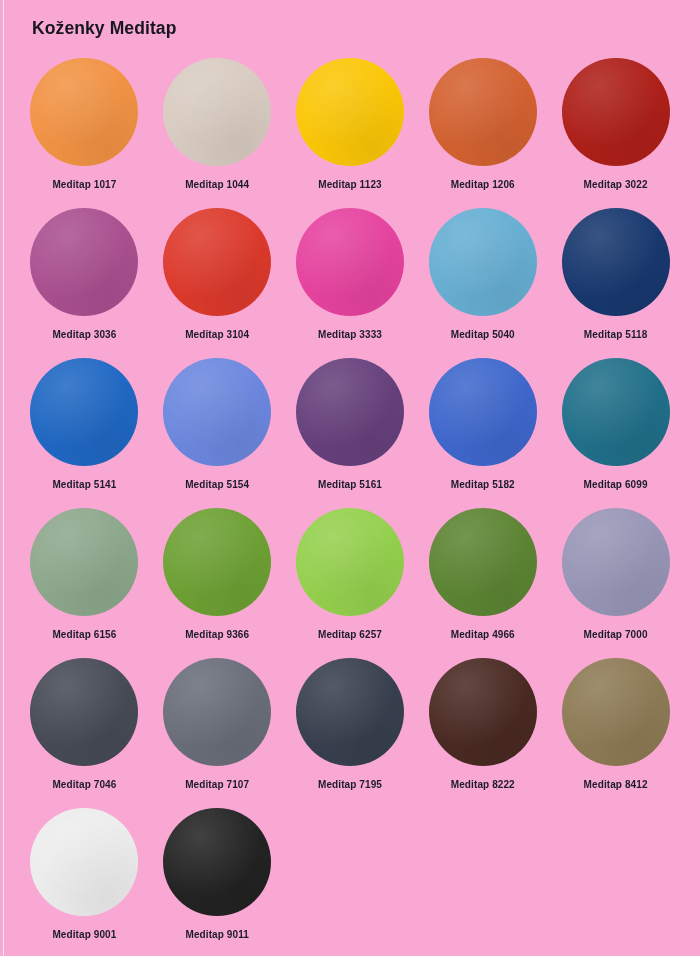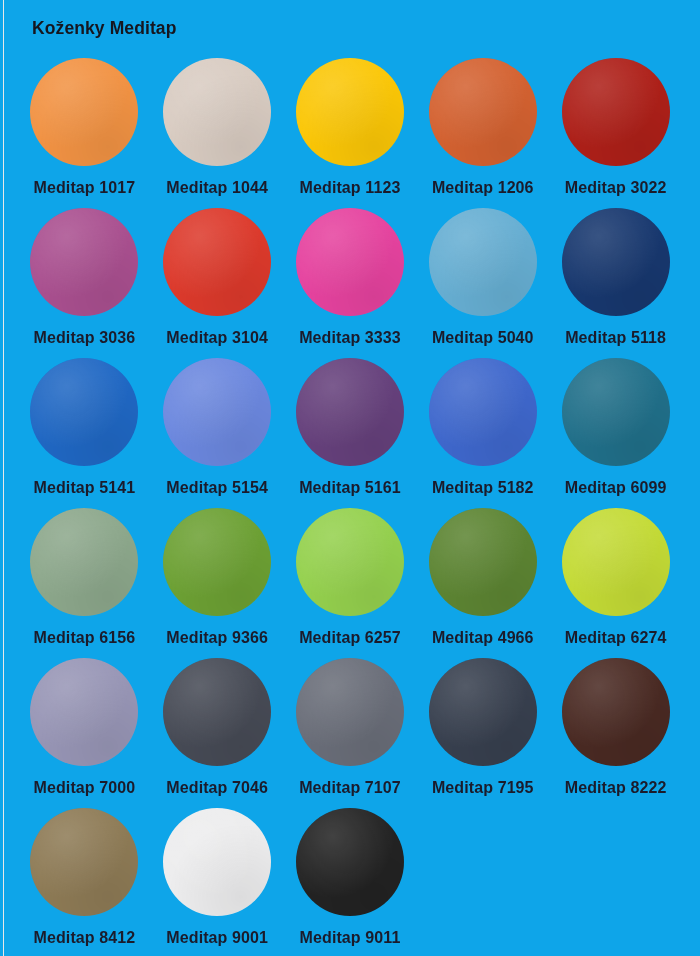--- a/index.html
+++ b/index.html
@@ -12,21 +12,21 @@
     height: 956px;
     font-family: "Liberation Sans", sans-serif;
     color: #1b1b2b;
     overflow: hidden;
     position: relative;
   }
   .page {
     width: 700px;
     height: 956px;
     box-sizing: border-box;
-    background: #0ea5e9;
+    background: #f9a8d4;
     position: relative;
   }
   
   .page-edge-rule {
     position: absolute;
     left: 3px;
     top: 0;
     width: 1px;
     height: 956px;
     background: #e8e8e8;
@@ -72,21 +72,21 @@
     position: absolute;
     inset: 0;
     border-radius: 50%;
     background:
       radial-gradient(circle at 34% 26%, rgba(255,255,255,0.14), rgba(255,255,255,0) 58%),
       radial-gradient(circle at 72% 82%, rgba(0,0,0,0.07), rgba(0,0,0,0) 62%);
     pointer-events: none;
   }
   .swatch-label {
     margin-top: 13px;
-    font-size: 16px;
+    font-size: 10px;
     font-weight: bold;
     letter-spacing: 0.1px;
     color: #1b1b2b;
     text-align: center;
     white-space: nowrap;
   }
 </style>
 </head>
 <body style="background: rgb(255, 255, 255);">
 
@@ -167,24 +167,20 @@
       </div>
       <div class="swatch-cell">
         <div class="swatch-disc" style="background-color: rgb(149, 209, 78);"></div>
         <div class="swatch-label">Meditap 6257</div>
       </div>
       <div class="swatch-cell">
         <div class="swatch-disc" style="background-color: rgb(93, 133, 51);"></div>
         <div class="swatch-label">Meditap 4966</div>
       </div>
       <div class="swatch-cell">
-        <div class="swatch-disc" style="background-color: rgb(196, 219, 54);"></div>
-        <div class="swatch-label">Meditap 6274</div>
-      </div>
-      <div class="swatch-cell">
         <div class="swatch-disc" style="background-color: rgb(152, 150, 182);"></div>
         <div class="swatch-label">Meditap 7000</div>
       </div>
       <div class="swatch-cell">
         <div class="swatch-disc" style="background-color: rgb(71, 75, 86);"></div>
         <div class="swatch-label">Meditap 7046</div>
       </div>
       <div class="swatch-cell">
         <div class="swatch-disc" style="background-color: rgb(106, 110, 121);"></div>
         <div class="swatch-label">Meditap 7107</div>

